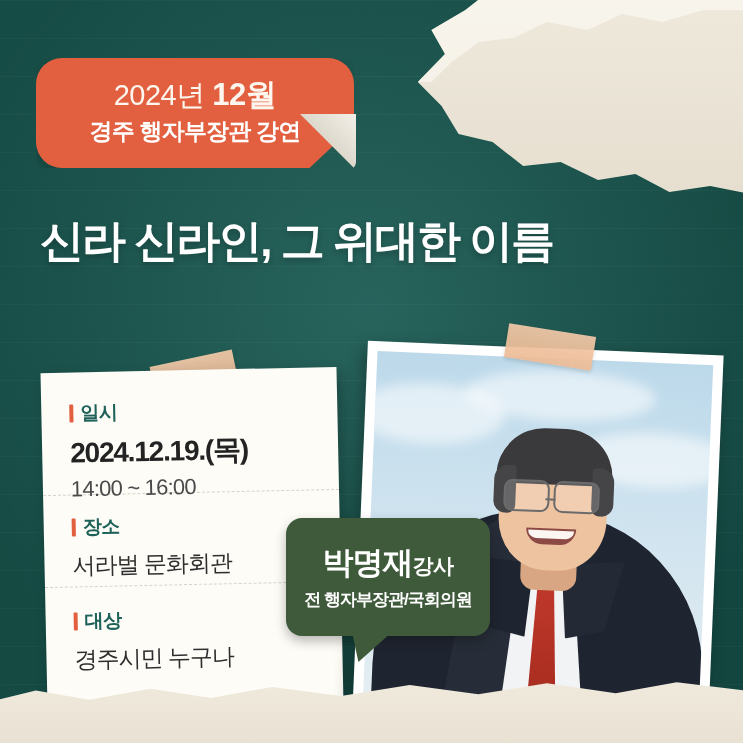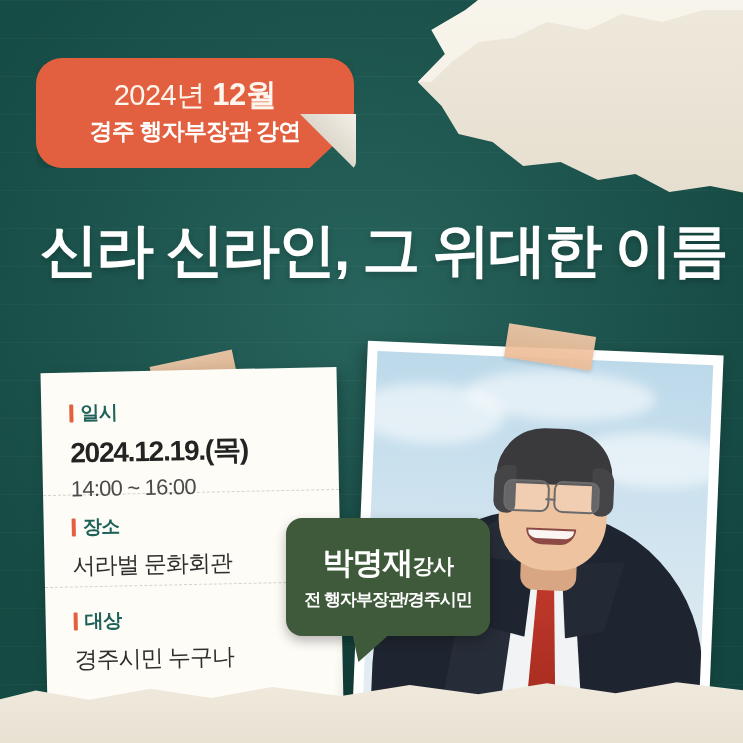--- a/index.html
+++ b/index.html
@@ -132,21 +132,21 @@
     letter-spacing: -0.8px;
   }
 
   
   .main-title {
     position: absolute;
     left: 40px;
     top: 212px;
     width: 680px;
     color: #ffffff;
-    font-size: 58px;
+    font-size: 44px;
     font-weight: 700;
     letter-spacing: -2px;
     text-shadow: 0 3px 6px rgba(0,0,0,0.22);
     white-space: nowrap;
   }
 
   
   .info-card {
     position: absolute;
     left: 44px;
@@ -524,17 +524,17 @@
         <div class="mouth-teeth"></div>
       </div>
     </div>
   </div>
 
   <div class="bubble">
     <div class="bubble-tail"></div>
     <div class="bubble-name">
       <span>박명재</span><span class="suffix">강사</span>
     </div>
-    <div class="bubble-role">전 행자부장관/경주시민</div>
+    <div class="bubble-role">전 행자부장관/국회의원</div>
   </div>
 
   <div class="torn-bottom"></div>
 </div>
 
 </body></html>

